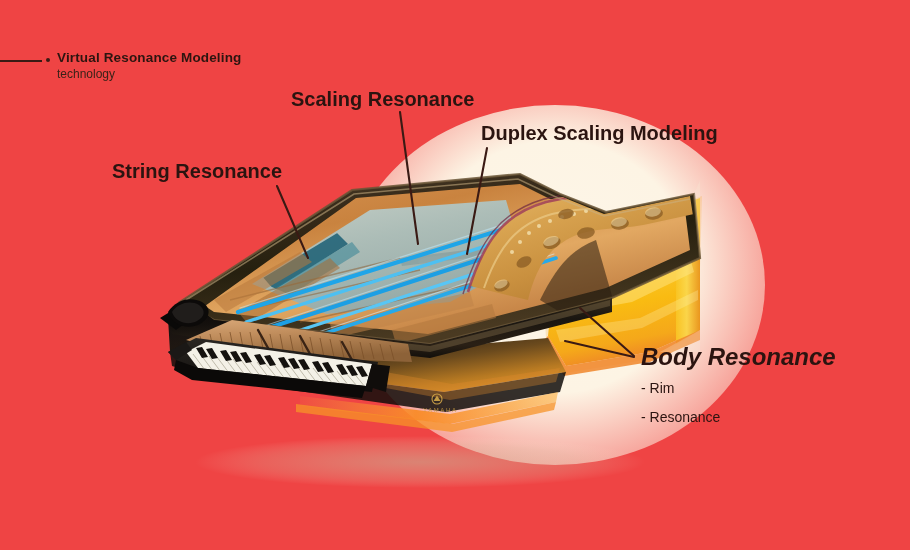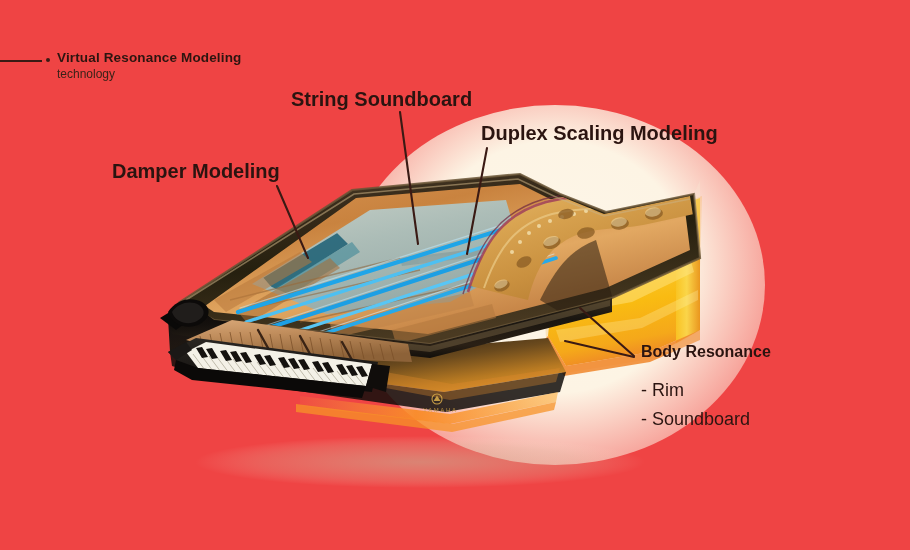--- a/index.html
+++ b/index.html
@@ -84,27 +84,27 @@
   
   .label {
     position: absolute;
     color: #2b1410;
     font-weight: bold;
     white-space: nowrap;
   }
   .lbl-damper  { left: 112px; top: 160px; font-size: 20px; }
   .lbl-string  { left: 291px; top:  88px; font-size: 20px; }
   .lbl-duplex  { left: 481px; top: 122px; font-size: 20px; }
-  .lbl-body    { left: 641px; top: 343px; font-size: 16px; }
+  .lbl-body    { left: 641px; top: 343px; font-size: 24px; font-style: italic; }
 
   .sublabel {
     position: absolute;
     color: #2b1410;
     font-weight: normal;
-    font-size: 18px;
+    font-size: 14px;
     white-space: nowrap;
   }
   .lbl-rim   { left: 641px; top: 380px; }
   .lbl-sb    { left: 641px; top: 409px; }
 
   
   #leaders {
     position: absolute;
     left: 0; top: 0;
     width: 910px; height: 550px;
@@ -472,25 +472,25 @@
     </g>
   </svg>
 
   <div class="header">
     <div class="header-rule"></div>
     <div class="header-bullet"></div>
     <div class="header-title">Virtual Resonance Modeling</div>
     <div class="header-sub">technology</div>
   </div>
 
-  <div class="label lbl-damper">Damper Modeling</div>
-
-  <div class="label lbl-string">String Soundboard</div>
+  <div class="label lbl-damper">String Resonance</div>
+
+  <div class="label lbl-string">Scaling Resonance</div>
 
   <div class="label lbl-duplex">Duplex Scaling Modeling</div>
 
   <div class="label lbl-body">Body Resonance</div>
 
   <div class="sublabel lbl-rim">- Rim</div>
 
-  <div class="sublabel lbl-sb">- Soundboard</div>
+  <div class="sublabel lbl-sb">- Resonance</div>
 
 </div>
 
 </body></html>

